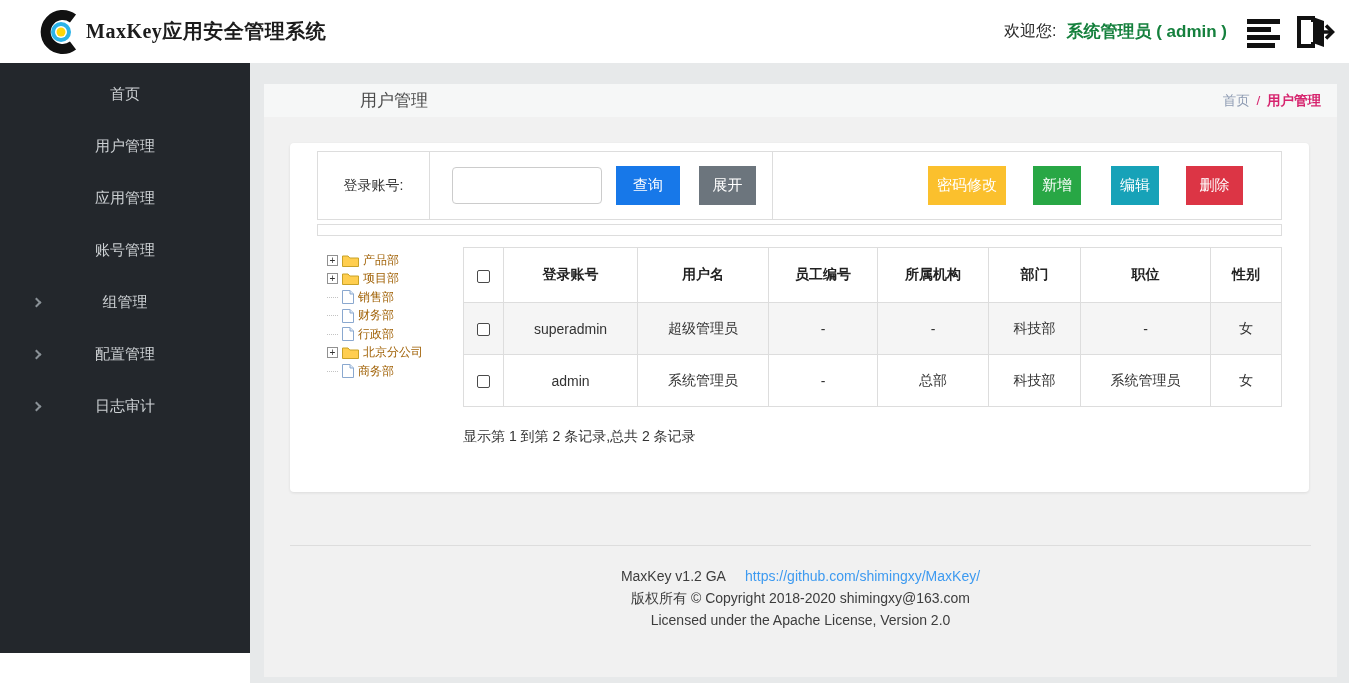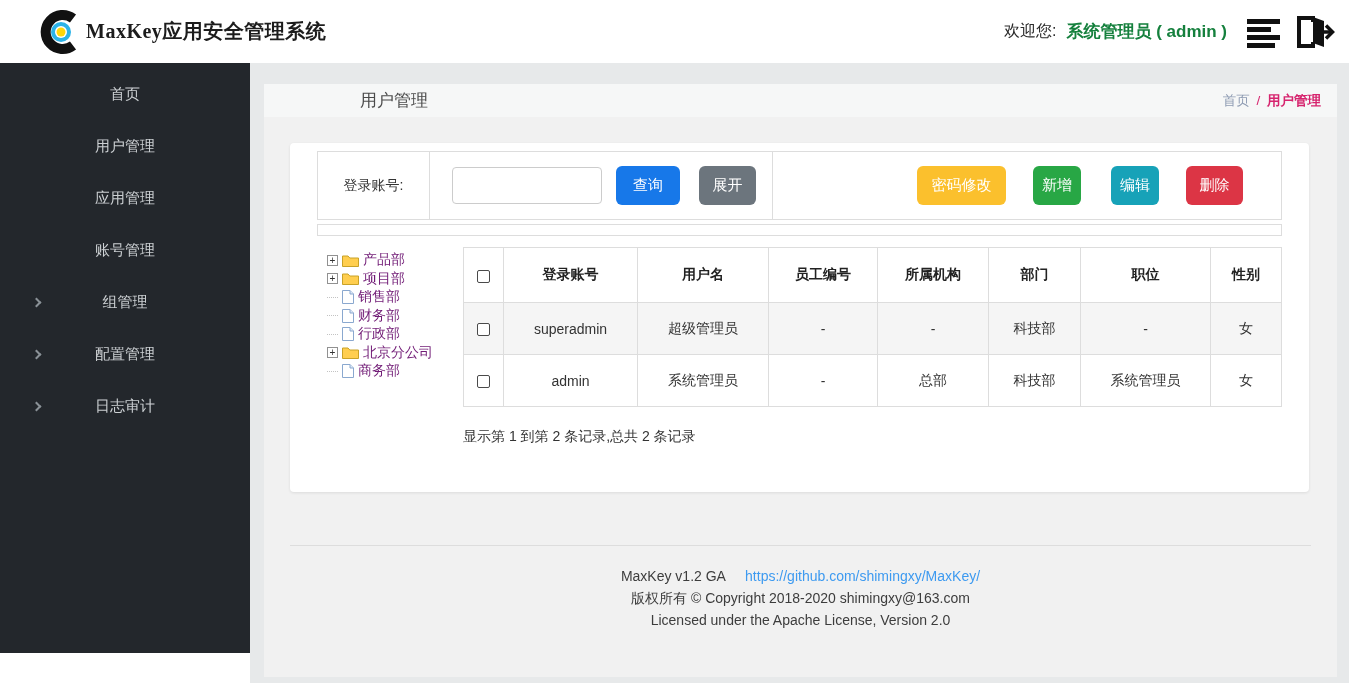--- a/index.html
+++ b/index.html
@@ -40,43 +40,43 @@
   
   .card { margin:26px 28px 0 26px; background:#fff; border-radius:4px;
     box-shadow:0 1px 3px rgba(0,0,0,.09); min-height:349px; padding:8px 27px 30px 27px; }
 
   .search-panel { border:1px solid #ddd; height:69px; display:flex; align-items:center; }
   .search-label-cell { width:112px; height:100%; border-right:1px solid #ddd;
     display:flex; align-items:center; justify-content:center; font-size:14px; color:#333; flex:none; }
   .search-controls { display:flex; align-items:center; padding-left:22px; width:342px; flex:none; }
   .search-input { width:150px; height:37px; border:1px solid #ccc; border-radius:4px;
     padding:0 8px; font-size:14px; outline:none; }
-  .btn { border:none; border-radius:6px; color:#fff; font-size:15px; cursor:pointer;
+  .btn { border:none; border-radius:0; color:#fff; font-size:15px; cursor:pointer;
     font-family:inherit; }
   .btn-query { background:#1778e9; width:64px; height:39px; margin-left:14px; }
   .btn-expand { background:#6c757d; width:57px; height:39px; margin-left:19px; }
   .panel-divider { width:1px; height:100%; background:#ddd; flex:none; }
   .action-buttons { margin-left:auto; display:flex; align-items:center; padding-right:38px; }
-  .btn-password { background:#fbc02d; width:89px; height:39px; }
+  .btn-password { background:#fbc02d; width:78px; height:39px; }
   .btn-add { background:#28a745; width:48px; height:39px; margin-left:27px; }
   .btn-edit { background:#17a2b8; width:48px; height:39px; margin-left:30px; }
   .btn-delete { background:#dc3545; width:57px; height:39px; margin-left:27px; }
 
   .collapsed-strip { margin-top:4px; height:12px; border:1px solid #ddd; }
 
   
   .body-row { display:flex; margin-top:11px; }
   .tree { width:146px; flex:none; padding-left:10px; padding-top:4px; }
   .tnode { display:flex; align-items:center; height:18.5px; cursor:pointer; }
   .expander { width:11px; height:11px; border:1px solid #919191; background:#fff;
     font-size:10px; line-height:9px; text-align:center; color:#333; flex:none;
     margin-right:4px; cursor:pointer; }
   .stub { width:11px; margin-right:4px; border-top:1px dotted #c3c3c3; flex:none; }
   .ticon { flex:none; margin-right:4px; display:inline-flex; }
-  .tlabel { font-size:14px; color:#701a75; white-space:nowrap; }
+  .tlabel { font-size:12px; color:#a16207; white-space:nowrap; }
 
   .table-area { flex:1; }
   table.users { border-collapse:collapse; width:818px; table-layout:fixed; background:#fff; }
   table.users th, table.users td { border:1px solid #ddd; text-align:center;
     font-size:14px; color:#333; overflow:hidden; }
   table.users th { height:55px; font-weight:bold; color:#222; }
   table.users td { height:52px; }
   tr.striped { background:#f5f5f5; }
   .chk { appearance:none; -webkit-appearance:none; width:13px; height:13px;
     border:1.5px solid #4a4a4a; border-radius:2px; background:#fff; cursor:pointer; vertical-align:middle; }

